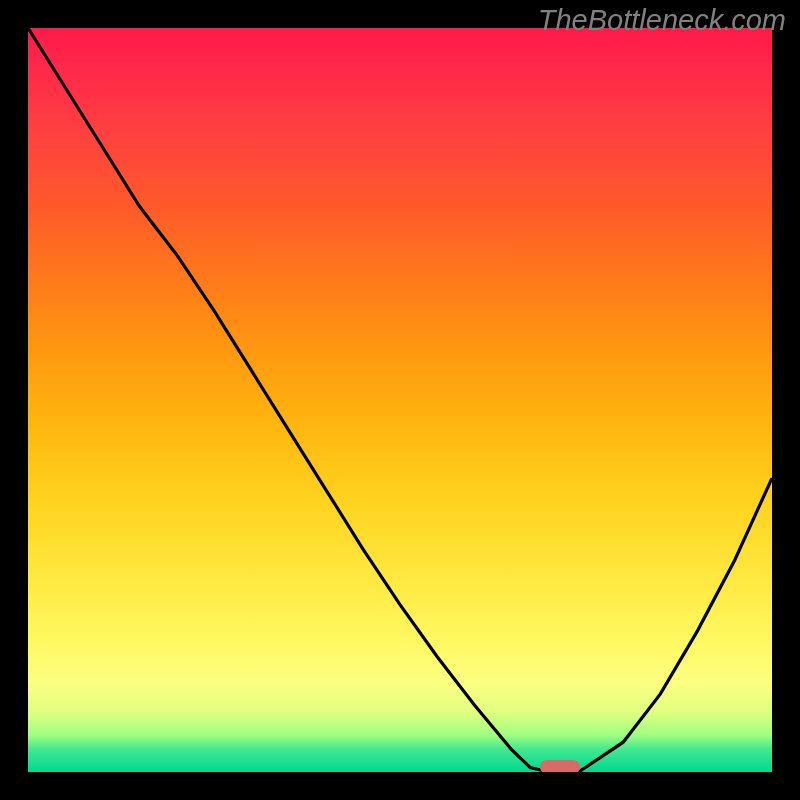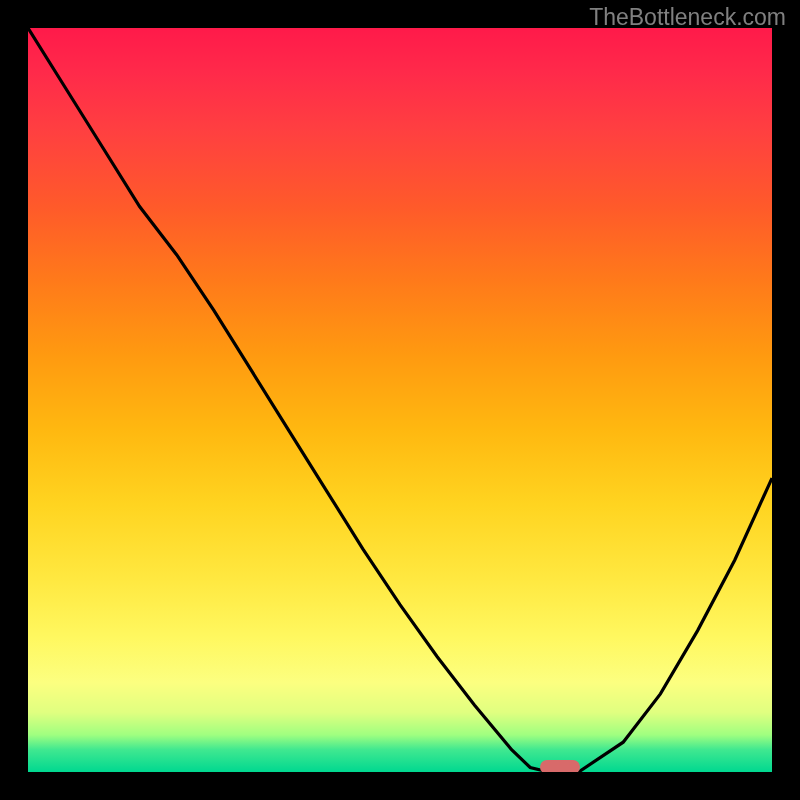--- a/index.html
+++ b/index.html
@@ -41,23 +41,24 @@
       #40e890 97%,
       #00d890 100%
     );
     overflow: hidden;
   }
   .watermark {
     position: absolute;
     top: 4px;
     right: 14px;
     color: #808080;
-    font-size: 23px;
+    font-size: 29px;
     font-weight: normal;
     z-index: 10;
+    font-style: italic;
   }
   svg.curve {
     position: absolute;
     top: 0;
     left: 0;
     width: 744px;
     height: 744px;
   }
   .minimum-marker {
     position: absolute;

